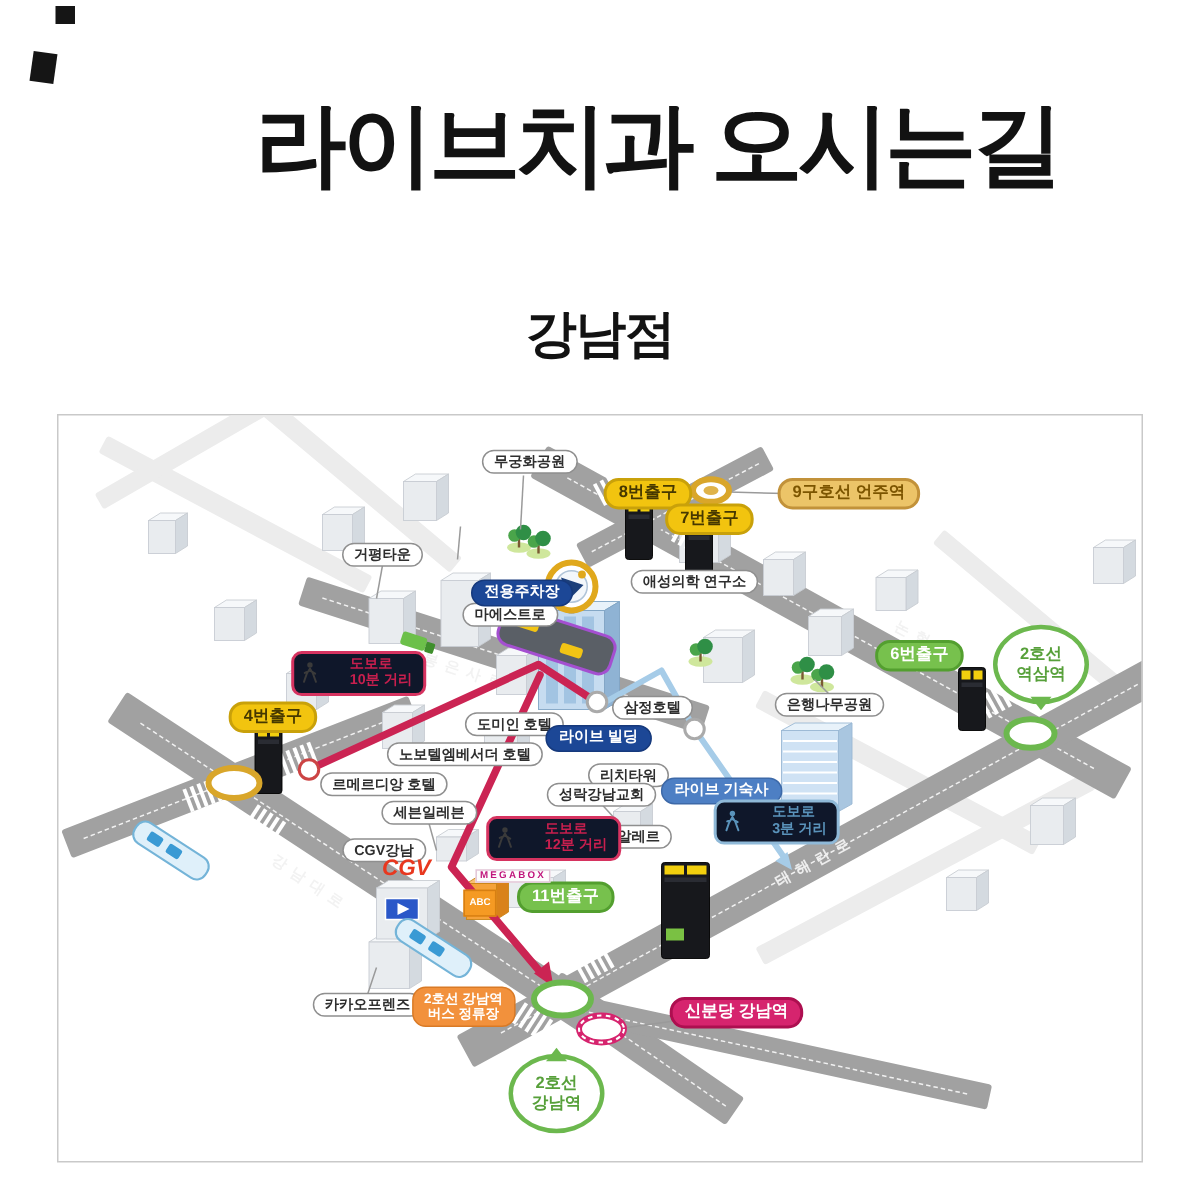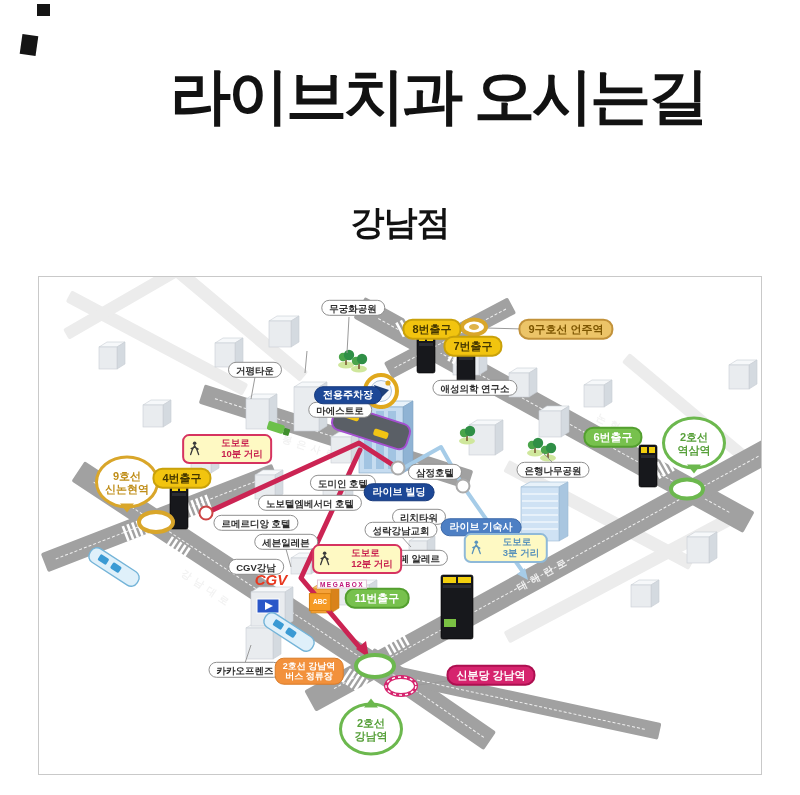--- a/index.html
+++ b/index.html
@@ -35,23 +35,23 @@
   .balloon{position:absolute;z-index:31;background:#fff;border-radius:50%;
     display:flex;flex-direction:column;align-items:center;justify-content:center;
     font-size:11px;font-weight:800;line-height:1.15;text-align:center;}
   .balloon.gold{border:3px solid #d9a62a;color:#bf8d18;}
   .balloon.green{border:3px solid #6cb84e;color:#57a03a;align-items:center;}
   .balloon::after{content:'';position:absolute;left:50%;margin-left:-7px;
     border:7px solid transparent;}
   .balloon.tail-down.gold::after{bottom:-14px;border-top:9px solid #d9a62a;}
   .balloon.tail-down.green::after{bottom:-14px;border-top:9px solid #6cb84e;}
   .balloon.tail-up.green::after{top:-14px;border-bottom:9px solid #6cb84e;}
-  .walk{position:absolute;z-index:33;background:#fef9c3;border-radius:7px;
+  .walk{position:absolute;z-index:33;background:#0f172a;border-radius:7px;
     display:flex;align-items:center;gap:21px;padding:2px 7px 2px 5px;
-    font-size:9.5px;font-weight:800;line-height:1.15;}
+    font-size:9.5px;font-weight:800;line-height:1.15;margin-left:12px;}
   .walk.red{border:2px solid #d63360;color:#c81f4e;}
   .walk.blue{border:2px solid #8fb9d8;color:#5a93bb;}
   .sign{position:absolute;z-index:34;white-space:nowrap;}
   .sign.cgv{color:#e8381f;font-weight:900;font-style:italic;font-size:15px;letter-spacing:0;}
   .sign.megabox{color:#c0167c;font-weight:800;font-size:6.5px;letter-spacing:1.5px;
     background:#fdfdfd;border:1px solid #e2c5d6;padding:0 2px;}
   .sign.abc{background:#f59a23;border:1px solid #d77f12;color:#fff;font-weight:800;
     font-size:6.5px;padding:4px 3px;line-height:1.2;text-align:center;}
   .address{position:absolute;right:9px;bottom:14px;z-index:40;font-size:17px;
     font-weight:700;color:#2a2a2a;letter-spacing:-0.5px;}
@@ -407,24 +407,20 @@
       <div class="road light abs-c" style="left: 196px; top: 42px; width: 180px; height: 13px; transform: translate(-50%, -50%) rotate(40deg);"></div>
       <div class="road light abs-c" style="left: 118px; top: 66px; width: 200px; height: 13px; transform: translate(-50%, -50%) rotate(28deg);"></div>
       <div class="road light abs-c" style="left: 92px; top: 20px; width: 150px; height: 12px; transform: translate(-50%, -50%) rotate(-30deg);"></div>
       <div class="road light abs-c" style="left: 560px; top: 238px; width: 210px; height: 13px; transform: translate(-50%, -50%) rotate(28deg);"></div>
       <div class="road light abs-c" style="left: 578px; top: 302px; width: 250px; height: 13px; transform: translate(-50%, -50%) rotate(-28deg);"></div>
       <div class="road light abs-c" style="left: 648px; top: 132px; width: 160px; height: 12px; transform: translate(-50%, -50%) rotate(40deg);"></div>
       <div class="road-label abs-c" style="left: 578px; top: 150px; transform: translate(-50%, -50%) rotate(27deg);">논현로</div>
       <div class="road-label abs-c" style="left: 272px; top: 171px; transform: translate(-50%, -50%) rotate(18deg);">봉은사로</div>
       <div class="road-label abs-c" style="left: 168px; top: 312px; transform: translate(-50%, -50%) rotate(34deg);">강남대로</div>
       <div class="road-label abs-c" style="left: 505px; top: 297px; transform: translate(-50%, -50%) rotate(-29deg);">테헤란로</div>
-      <div class="balloon gold tail-down abs-c" style="left: 88px; top: 205px; width: 58px; height: 47px;">
-        <div>9호선</div>
-        <div>신논현역</div>
-      </div>
       <div class="badge gold abs-c" style="left: 527px; top: 52px;">9구호선 언주역</div>
       <div class="balloon green tail-down abs-c" style="left: 655px; top: 166px; width: 58px; height: 47px;">
         <div>2호선</div>
         <div>역삼역</div>
       </div>
       <div class="balloon green tail-up abs-c" style="left: 332px; top: 452px; width: 58px; height: 47px;">
         <div>2호선</div>
         <div>강남역</div>
       </div>
       <div class="badge crimson abs-c" style="left: 452px; top: 398px;">신분당 강남역</div>
@@ -453,21 +449,21 @@
       <div class="walk blue abs-c" style="left: 467px; top: 271px;">
         <svg width="11" height="15" viewBox="0 0 11 15">
   <circle cx="5.5" cy="2.2" r="1.8" fill="#5a93bb"></circle>
   <path d="M5.5 4.5 L3.2 8.5 L1.5 13.5 M5.5 4.5 L7.5 8 L9.5 13.5 M2 7.5 L5.5 6 L9 8" stroke="#5a93bb" stroke-width="1.3" fill="none" stroke-linecap="round"></path>
         </svg>
         <div>도보로<br>3분 거리</div>
       </div>
       <div class="map-label abs-c" style="left: 314px; top: 31px;">무궁화공원</div>
       <div class="map-label abs-c" style="left: 216px; top: 93px;">거평타운</div>
       <div class="map-label abs-c" style="left: 301px; top: 133px;">마에스트로</div>
-      <div class="map-label abs-c" style="left: 436px; top: 111px;">애성의학 연구소</div>
+      <div class="map-label abs-c" style="left: 424px; top: 111px;">애성의학 연구소</div>
       <div class="map-label abs-c" style="left: 304px; top: 206px;">도미인 호텔</div>
       <div class="map-label abs-c" style="left: 271px; top: 226px;">노보텔엠베서더 호텔</div>
       <div class="map-label abs-c" style="left: 217px; top: 246px;">르메르디앙 호텔</div>
       <div class="map-label abs-c" style="left: 247px; top: 265px;">세븐일레븐</div>
       <div class="map-label abs-c" style="left: 217px; top: 290px;">CGV강남</div>
       <div class="map-label abs-c" style="left: 396px; top: 195px;">삼정호텔</div>
       <div class="map-label abs-c" style="left: 514px; top: 193px;">은행나무공원</div>
       <div class="map-label abs-c" style="left: 380px; top: 240px;">리치타워</div>
       <div class="map-label abs-c" style="left: 362px; top: 253px;">성락강남교회</div>
       <div class="map-label abs-c" style="left: 376px; top: 281px;">카페 알레르</div>

